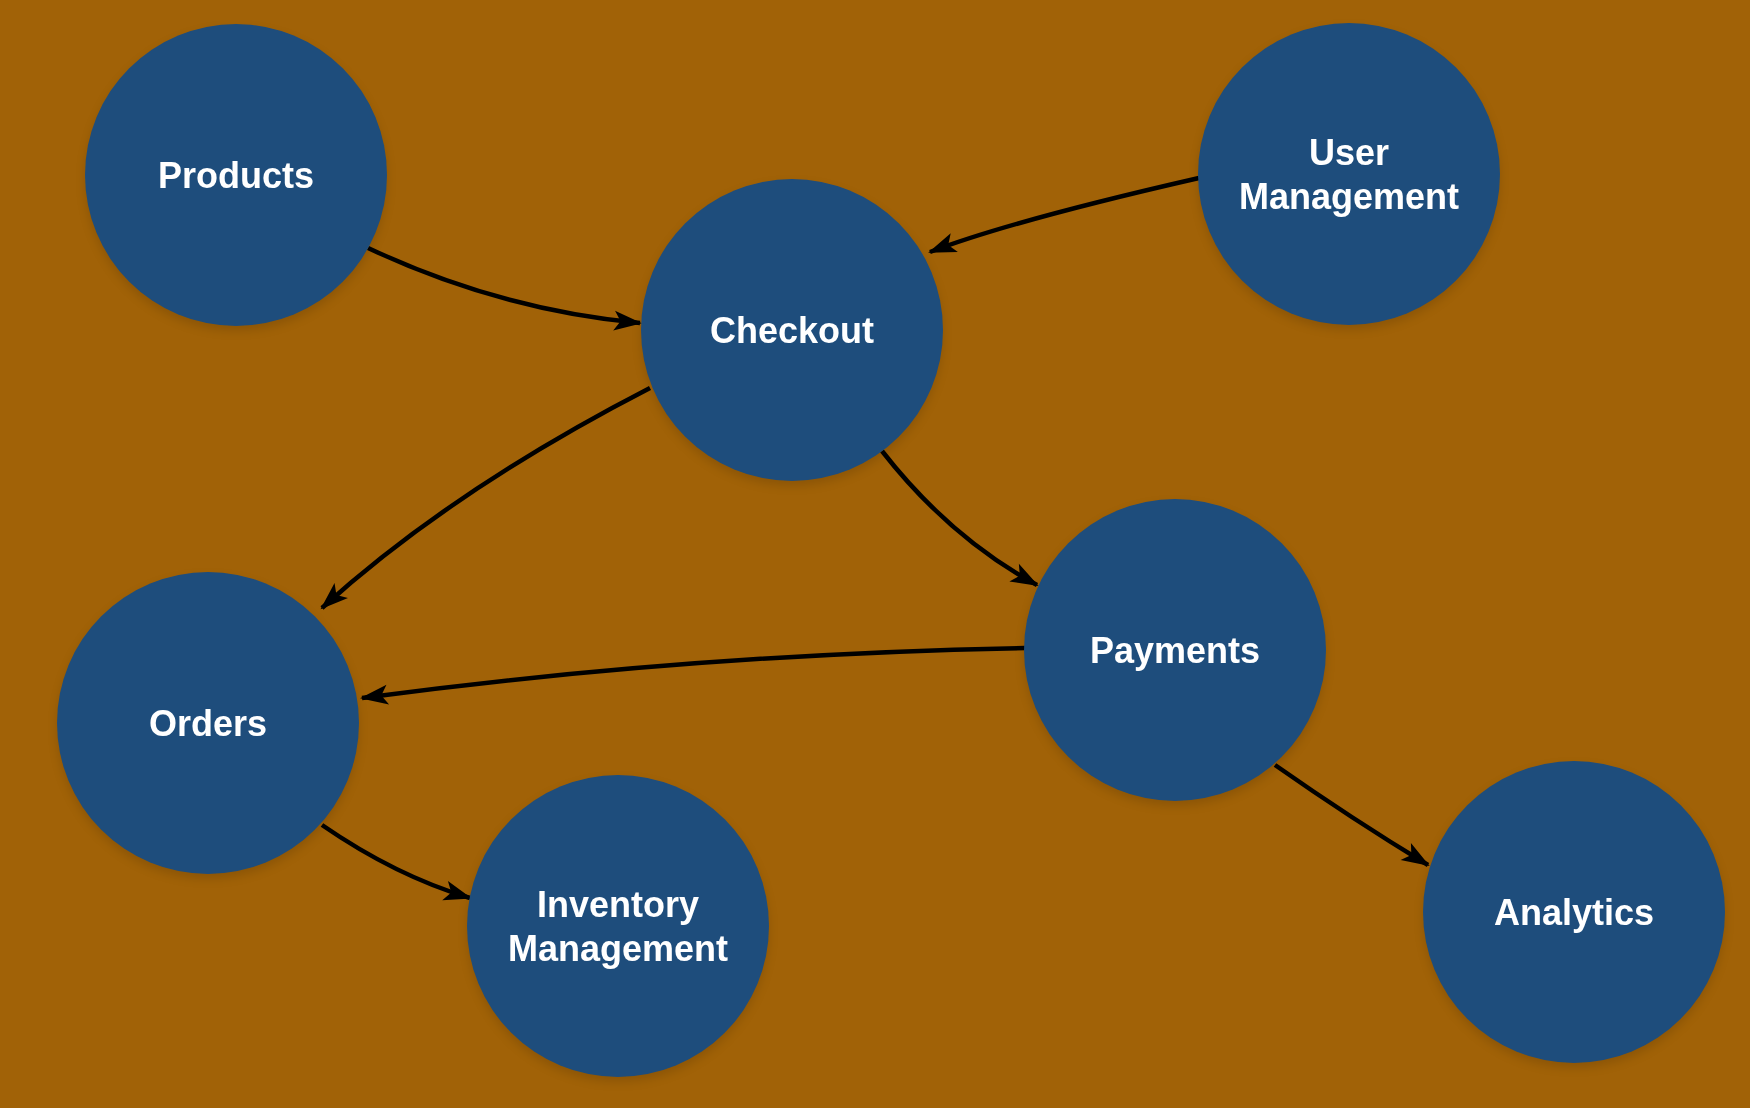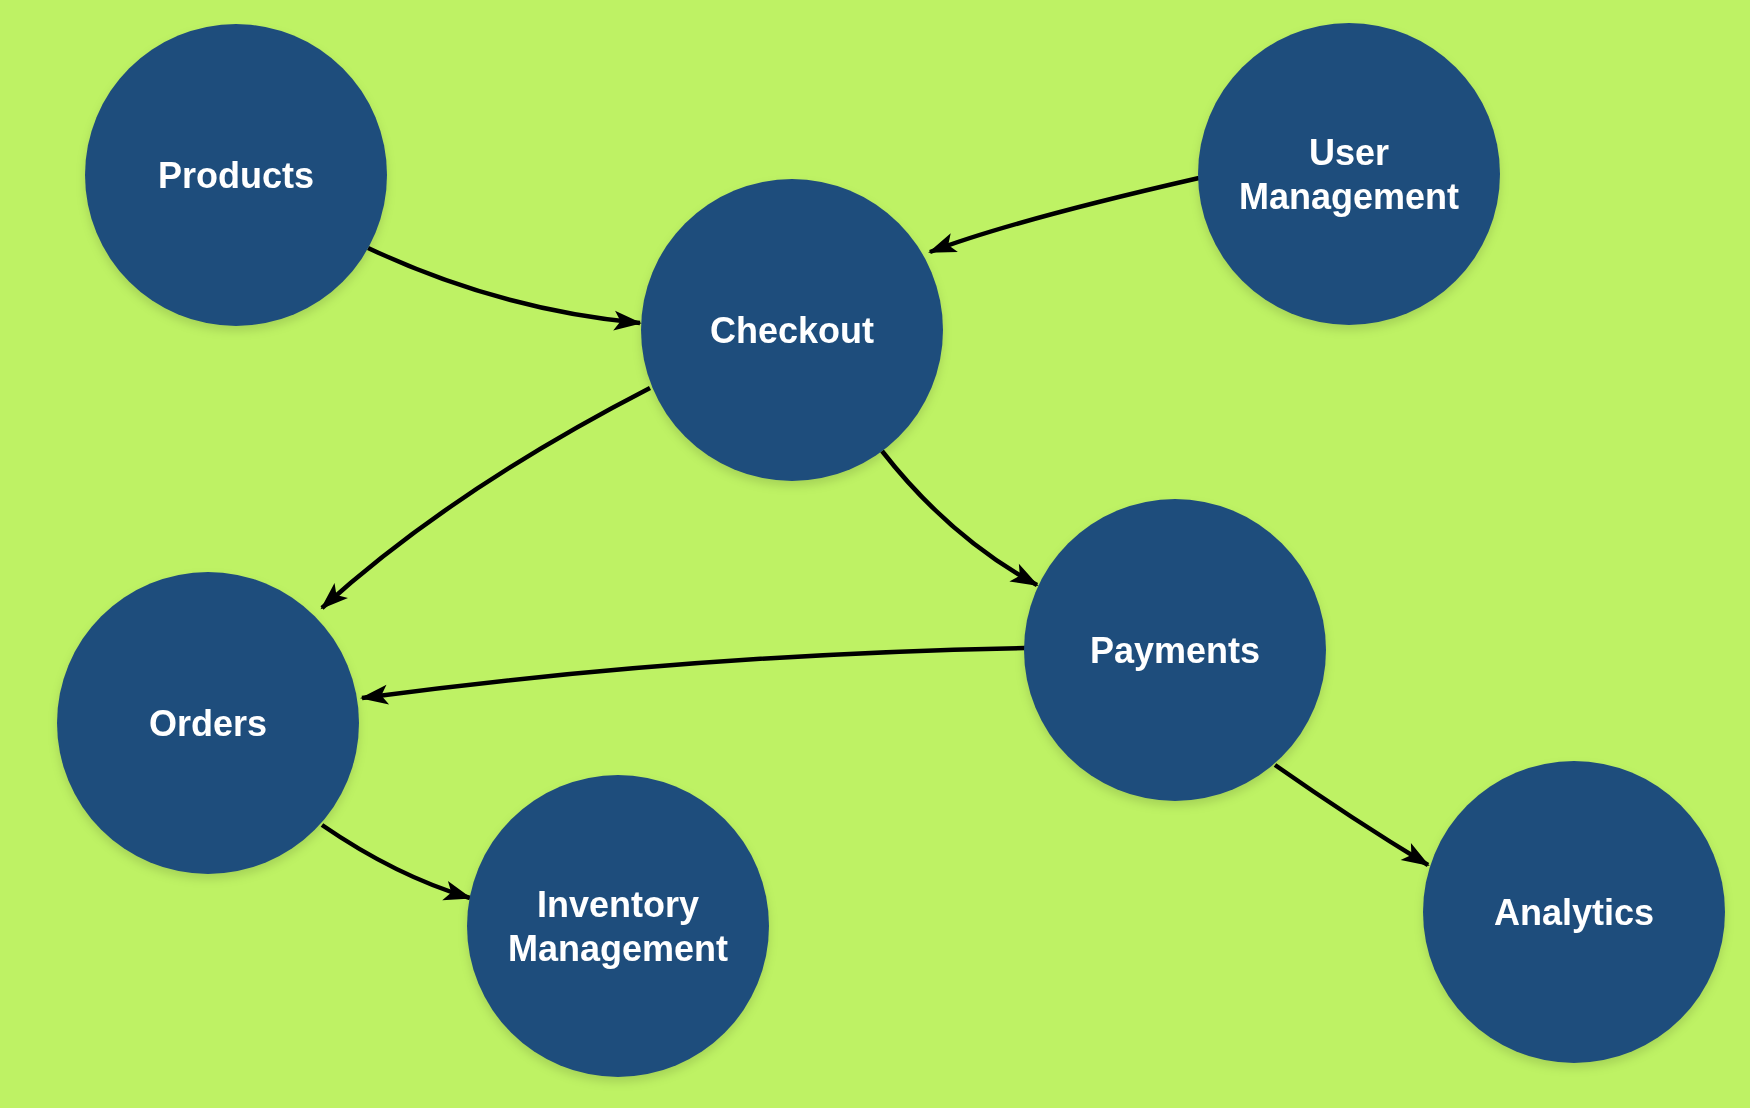--- a/index.html
+++ b/index.html
@@ -15,21 +15,21 @@
     font-size: 36px;
   }
   .edge {
     fill: none;
     stroke-linecap: butt;
   }
 </style>
 </head>
 <body>
 
-<div class="stage" style="background: #bef264;">
+<div class="stage" style="background: #a16207;">
   <svg width="1750" height="1108" viewBox="0 0 1750 1108" xmlns="http://www.w3.org/2000/svg">
     <defs>
       <marker id="arrowhead" viewBox="0 0 30 22" refX="27" refY="11" markerWidth="30" markerHeight="22" orient="auto" markerUnits="userSpaceOnUse">
         <path id="arrowhead-path" d="M1,1 L29,11 L1,21 L7.5,11 Z" fill="#000000"></path>
       </marker>
     </defs>
     <g id="edges-layer">
         <path d="M368,248 Q500,310 640,323" class="edge" stroke="#000000" stroke-width="4.5" marker-end="url(#arrowhead)"></path>
         <path d="M1199,178 Q1011,221 930,252" class="edge" stroke="#000000" stroke-width="4.5" marker-end="url(#arrowhead)"></path>
         <path d="M650,388 Q452,490 322,608" class="edge" stroke="#000000" stroke-width="4.5" marker-end="url(#arrowhead)"></path>

